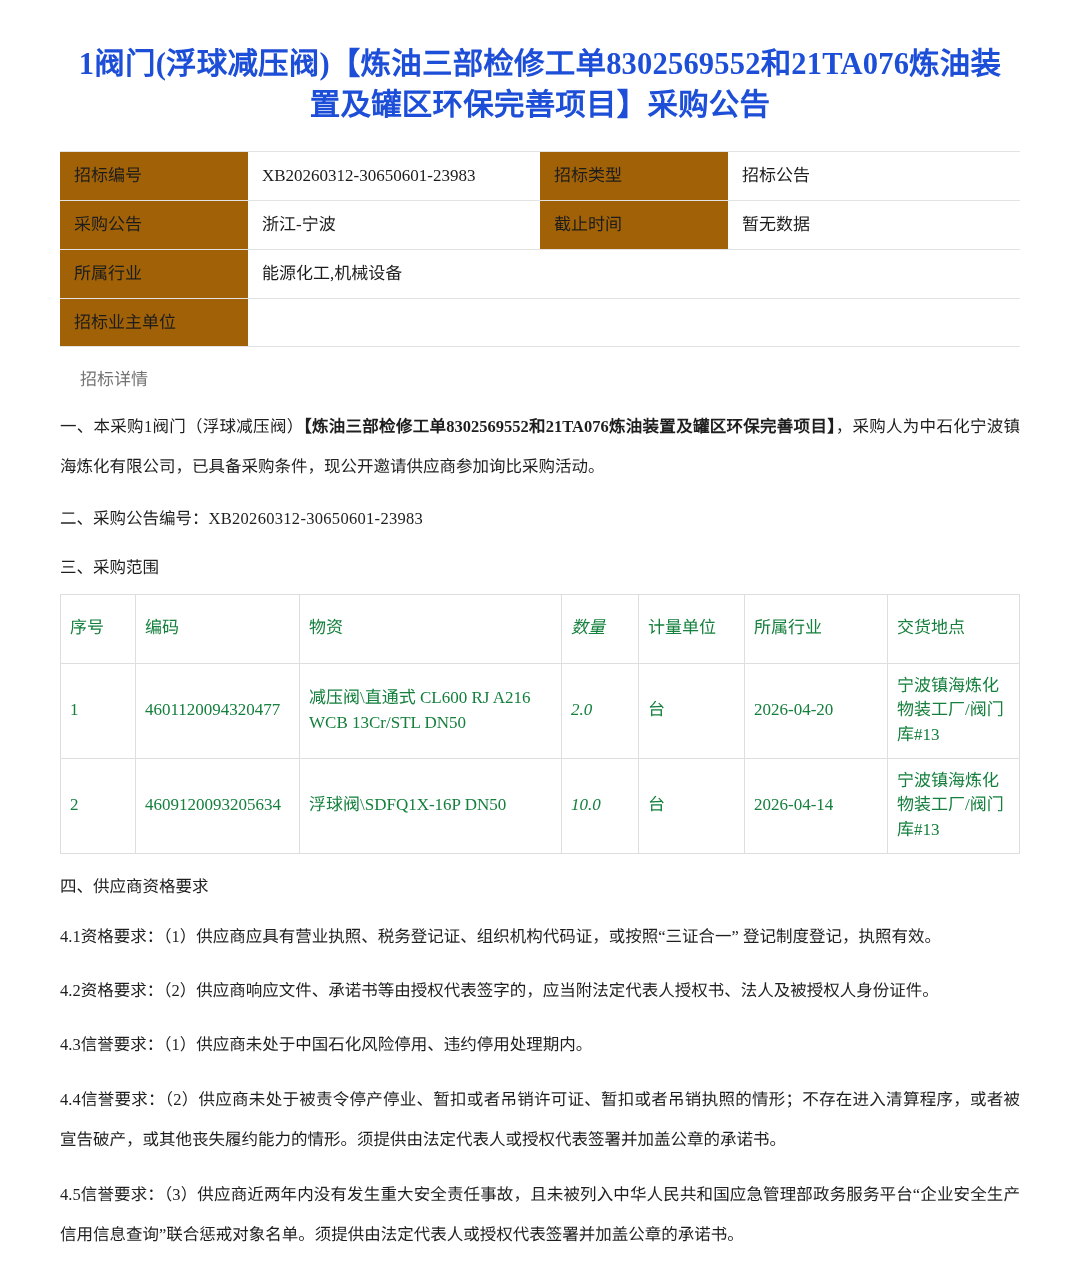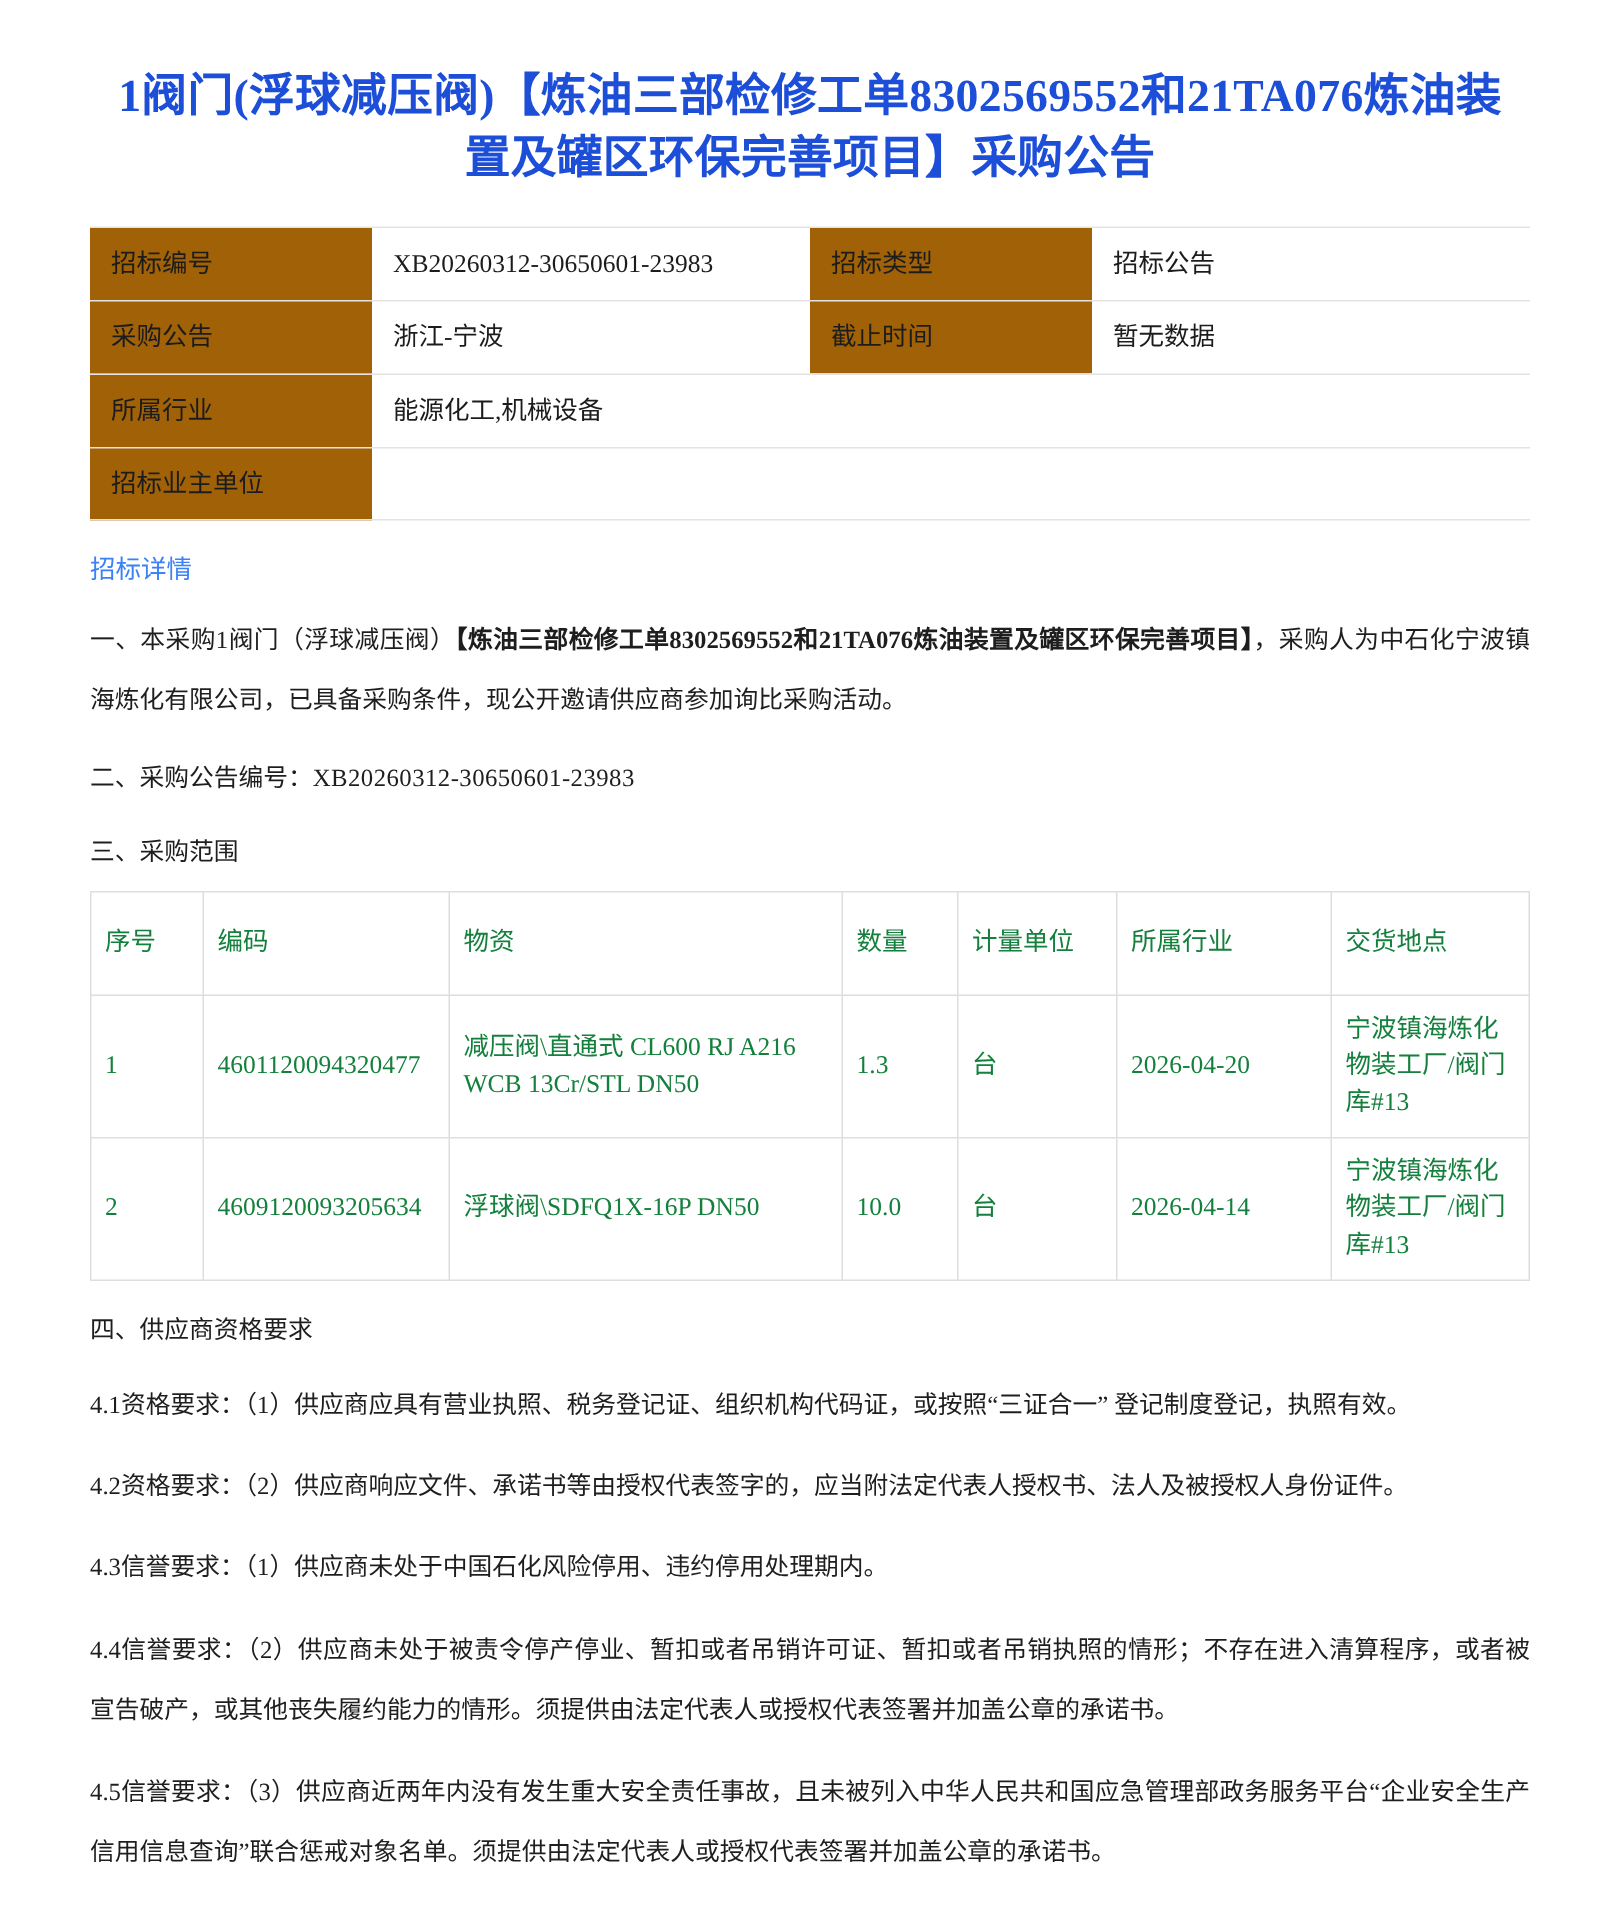--- a/index.html
+++ b/index.html
@@ -120,21 +120,21 @@
   }
   table.scope-table thead th {
     height: 48px;
   }
   table.scope-table tbody td {
     height: 54px;
   }
   .c-seq   { width: 56px; }
   .c-code  { width: 145px; }
   .c-mat   { width: 243px; }
-  .c-qty   { width: 58px; }
+  .c-qty   { width: 58px; font-style: italic; }
   .c-unit  { width: 87px; }
   .c-date  { width: 124px; }
   .c-place { width: auto; }
 
   .mono-ish {
     font-family: "Liberation Serif", "DejaVu Serif", serif;
     letter-spacing: 0.3px;
   }
 </style>
 </head>
@@ -164,21 +164,21 @@
             <td class="val" colspan="3">能源化工,机械设备</td>
           </tr>
           <tr>
             <td class="lbl">招标业主单位</td>
             <td class="val" colspan="3"></td>
           </tr>
         </tbody>
     </table>
   </div>
 
-  <div class="section-green" style="color: #3b82f6;">招标详情</div>
+  <div class="section-green" style="color: #737373; margin-left: 20px;">招标详情</div>
 
   <div class="body-block">
 
     <p class="para"><span>一、本采购1阀门（浮球减压阀）</span><span class="bold">【炼油三部检修工单8302569552和21TA076炼油装置及罐区环保完善项目】</span><span>，采购人为中石化宁波镇海炼化有限公司，已具备采购条件，现公开邀请供应商参加询比采购活动。</span></p>
 
     <p class="para tight"><span>二、采购公告编号：</span><span class="mono-ish">XB20260312-30650601-23983</span></p>
 
     <p class="heading-line">三、采购范围</p>
   </div>
 
@@ -193,21 +193,21 @@
           <th class="c-unit">计量单位</th>
           <th class="c-date">所属行业</th>
           <th class="c-place">交货地点</th>
         </tr>
       </thead>
       <tbody id="scope-tbody">
           <tr>
             <td class="c-seq">1</td>
             <td class="c-code">4601120094320477</td>
             <td class="c-mat">减压阀\直通式 CL600 RJ A216 WCB 13Cr/STL DN50</td>
-            <td class="c-qty">1.3</td>
+            <td class="c-qty">2.0</td>
             <td class="c-unit">台</td>
             <td class="c-date">2026-04-20</td>
             <td class="c-place">宁波镇海炼化物装工厂/阀门库#13</td>
           </tr>
           <tr>
             <td class="c-seq">2</td>
             <td class="c-code">4609120093205634</td>
             <td class="c-mat">浮球阀\SDFQ1X-16P DN50</td>
             <td class="c-qty">10.0</td>
             <td class="c-unit">台</td>

